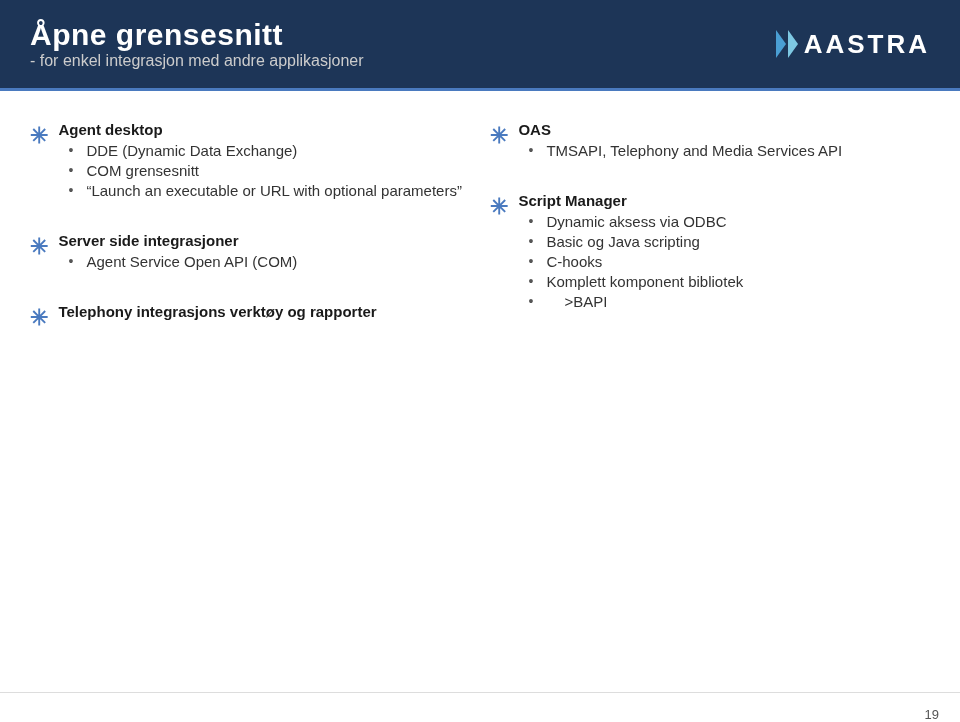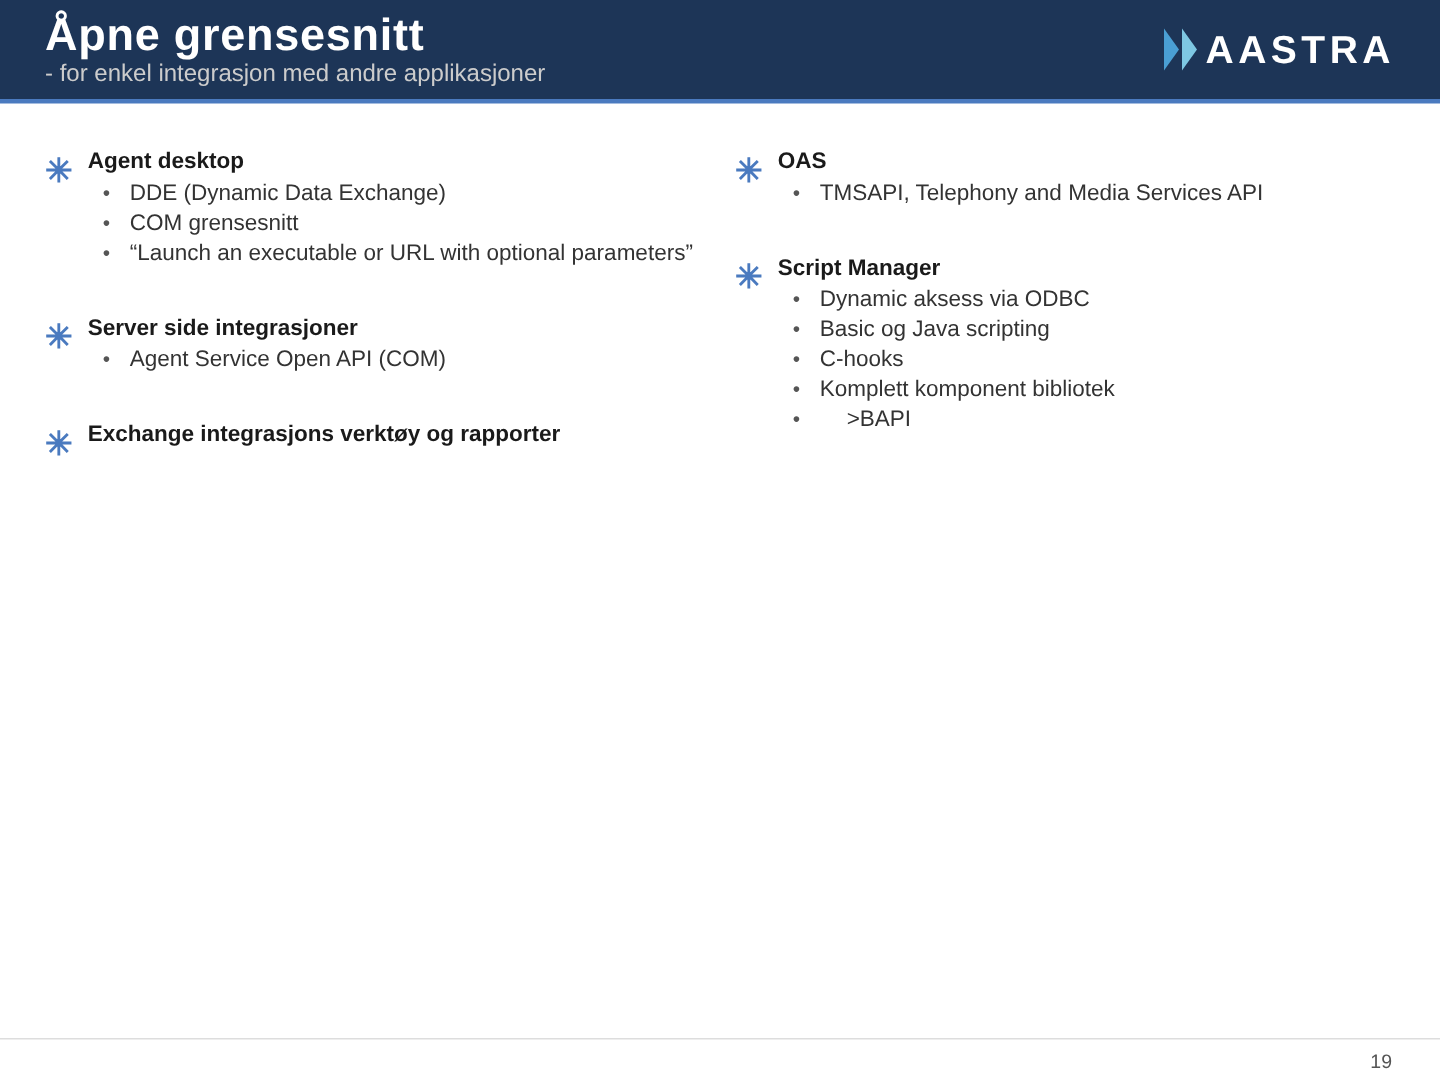--- a/index.html
+++ b/index.html
@@ -11,21 +11,21 @@
       background: #fff;
       overflow: hidden;
       position: relative;
     }
 
     
     .header {
       background: #1a1a2e;
       background: linear-gradient(135deg, #1c2e4a 0%, #2a4a7a 50%, #1c3a6e 100%);
       background: #1e3a6e;
-      height: 66px;
+      height: 88px;
       display: flex;
       align-items: center;
       justify-content: space-between;
       padding: 0 30px 0 30px;
       background: #1d3557;
     }
 
     .header-left {
       display: flex;
       flex-direction: column;
@@ -110,23 +110,23 @@
 
     
     .footer {
       position: absolute;
       bottom: 0;
       left: 0;
       right: 0;
       height: 30px;
       border-top: 1px solid #ddd;
       display: flex;
-      align-items: center;
+      align-items: flex-end;
       justify-content: flex-end;
-      padding: 0 32px;
+      padding: 0 21px;
       background: #fff;
     }
 
     .page-number {
       font-size: 13px;
       color: #555;
     }
 
     
     .header-border {
@@ -209,21 +209,21 @@
         <div class="main-item-title">Server side integrasjoner</div>
         <ul class="sub-items">
           <li>Agent Service Open API (COM)</li>
         </ul>
       </div>
     </div>
 
     <div class="main-item">
       <span class="star-icon">✳</span>
       <div class="main-item-content">
-        <div class="main-item-title">Exchange integrasjons verktøy og rapporter</div>
+        <div class="main-item-title">Telephony integrasjons verktøy og rapporter</div>
       </div>
     </div>
 
   </div>
 
   <div class="column">
 
     <div class="main-item">
       <span class="star-icon">✳</span>
       <div class="main-item-content">

